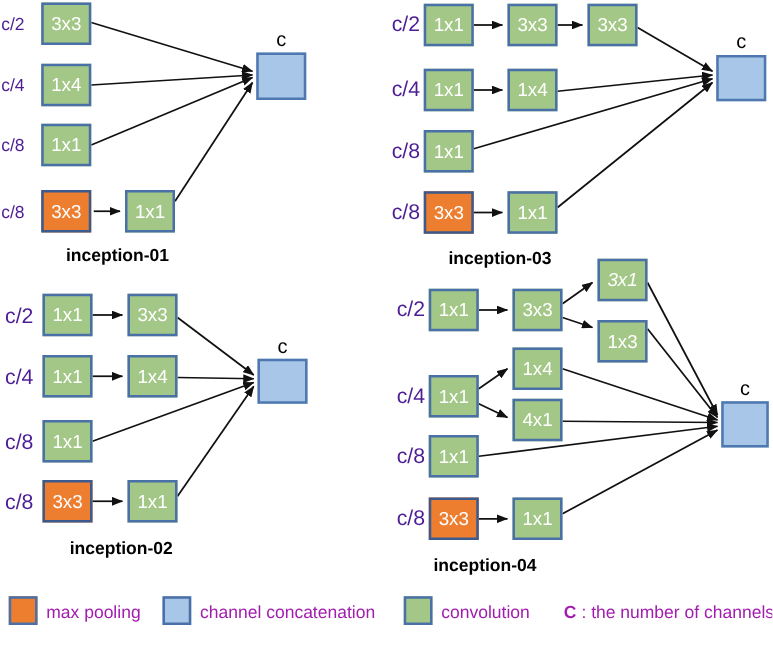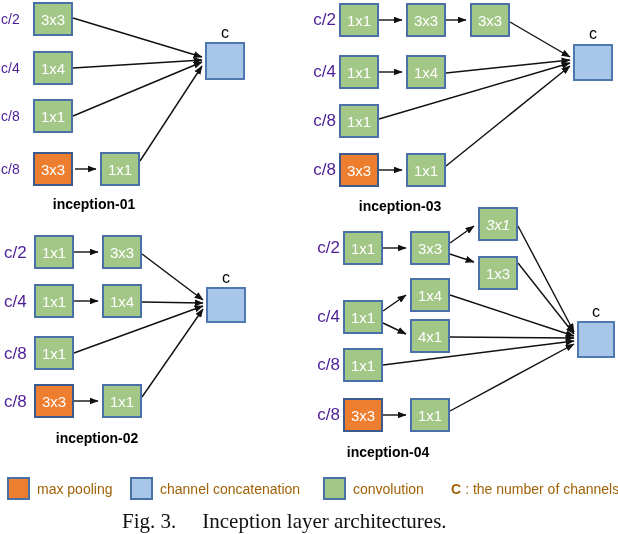--- a/index.html
+++ b/index.html
@@ -19,21 +19,21 @@
   .concat{background:var(--concat-fill,#A7C6E8);border-color:var(--concat-border,#5078B0);}
   .row-label{position:absolute;font-size:17px;line-height:19px;color:#4c1d95;white-space:nowrap;}
   .row-label.small{font-size:14px;line-height:16px;}
   .ra-left{text-align:left;}
   .ra-right{text-align:right;}
   .out-label{position:absolute;font-size:16px;line-height:17px;text-align:center;color:#000;}
   .dg-caption{position:absolute;font-size:14px;font-weight:bold;text-align:center;color:#000;white-space:nowrap;}
   .arrows{position:absolute;left:0;top:0;width:618px;height:534px;}
   .arrows line{stroke:var(--arrow,#111);stroke-width:1.4;}
   .legend-swatch{position:absolute;width:23px;height:23px;box-sizing:border-box;border:2px solid var(--box-border,#4A70A8);}
-  .legend-label{position:absolute;font-size:14px;line-height:16px;color:#a16207;white-space:nowrap;}
+  .legend-label{position:absolute;font-size:14px;line-height:16px;color:#a21caf;white-space:nowrap;}
   .legend-note-symbol{font-weight:bold;margin-right:4px;}
   .fig-caption{
     position:absolute;left:122px;top:509px;white-space:nowrap;
     font-family:"Liberation Serif", serif;font-size:21px;color:#111;
   }
   .fig-caption .title{margin-left:26px;}
 </style>
 </head>
 <body>
 
@@ -181,17 +181,14 @@
     <div class="legend-swatch concat" style="left:130px;top:477px;"></div>
     <div class="legend-label" style="left:160px;top:481px;">channel concatenation</div>
     <div class="legend-swatch conv" style="left:323px;top:477px;"></div>
     <div class="legend-label" style="left:353px;top:481px;">convolution</div>
     <div class="legend-label" style="left:440px;top:481px;margin-left:11px;">
       <span class="legend-note-symbol">C</span><span>: the number of channels</span>
     </div>
   </div>
 
   
-  <div class="fig-caption">
-    <span>Fig. 3.</span><span class="title">Inception layer architectures.</span>
-  </div>
 
 </div>
 
 </body></html>

